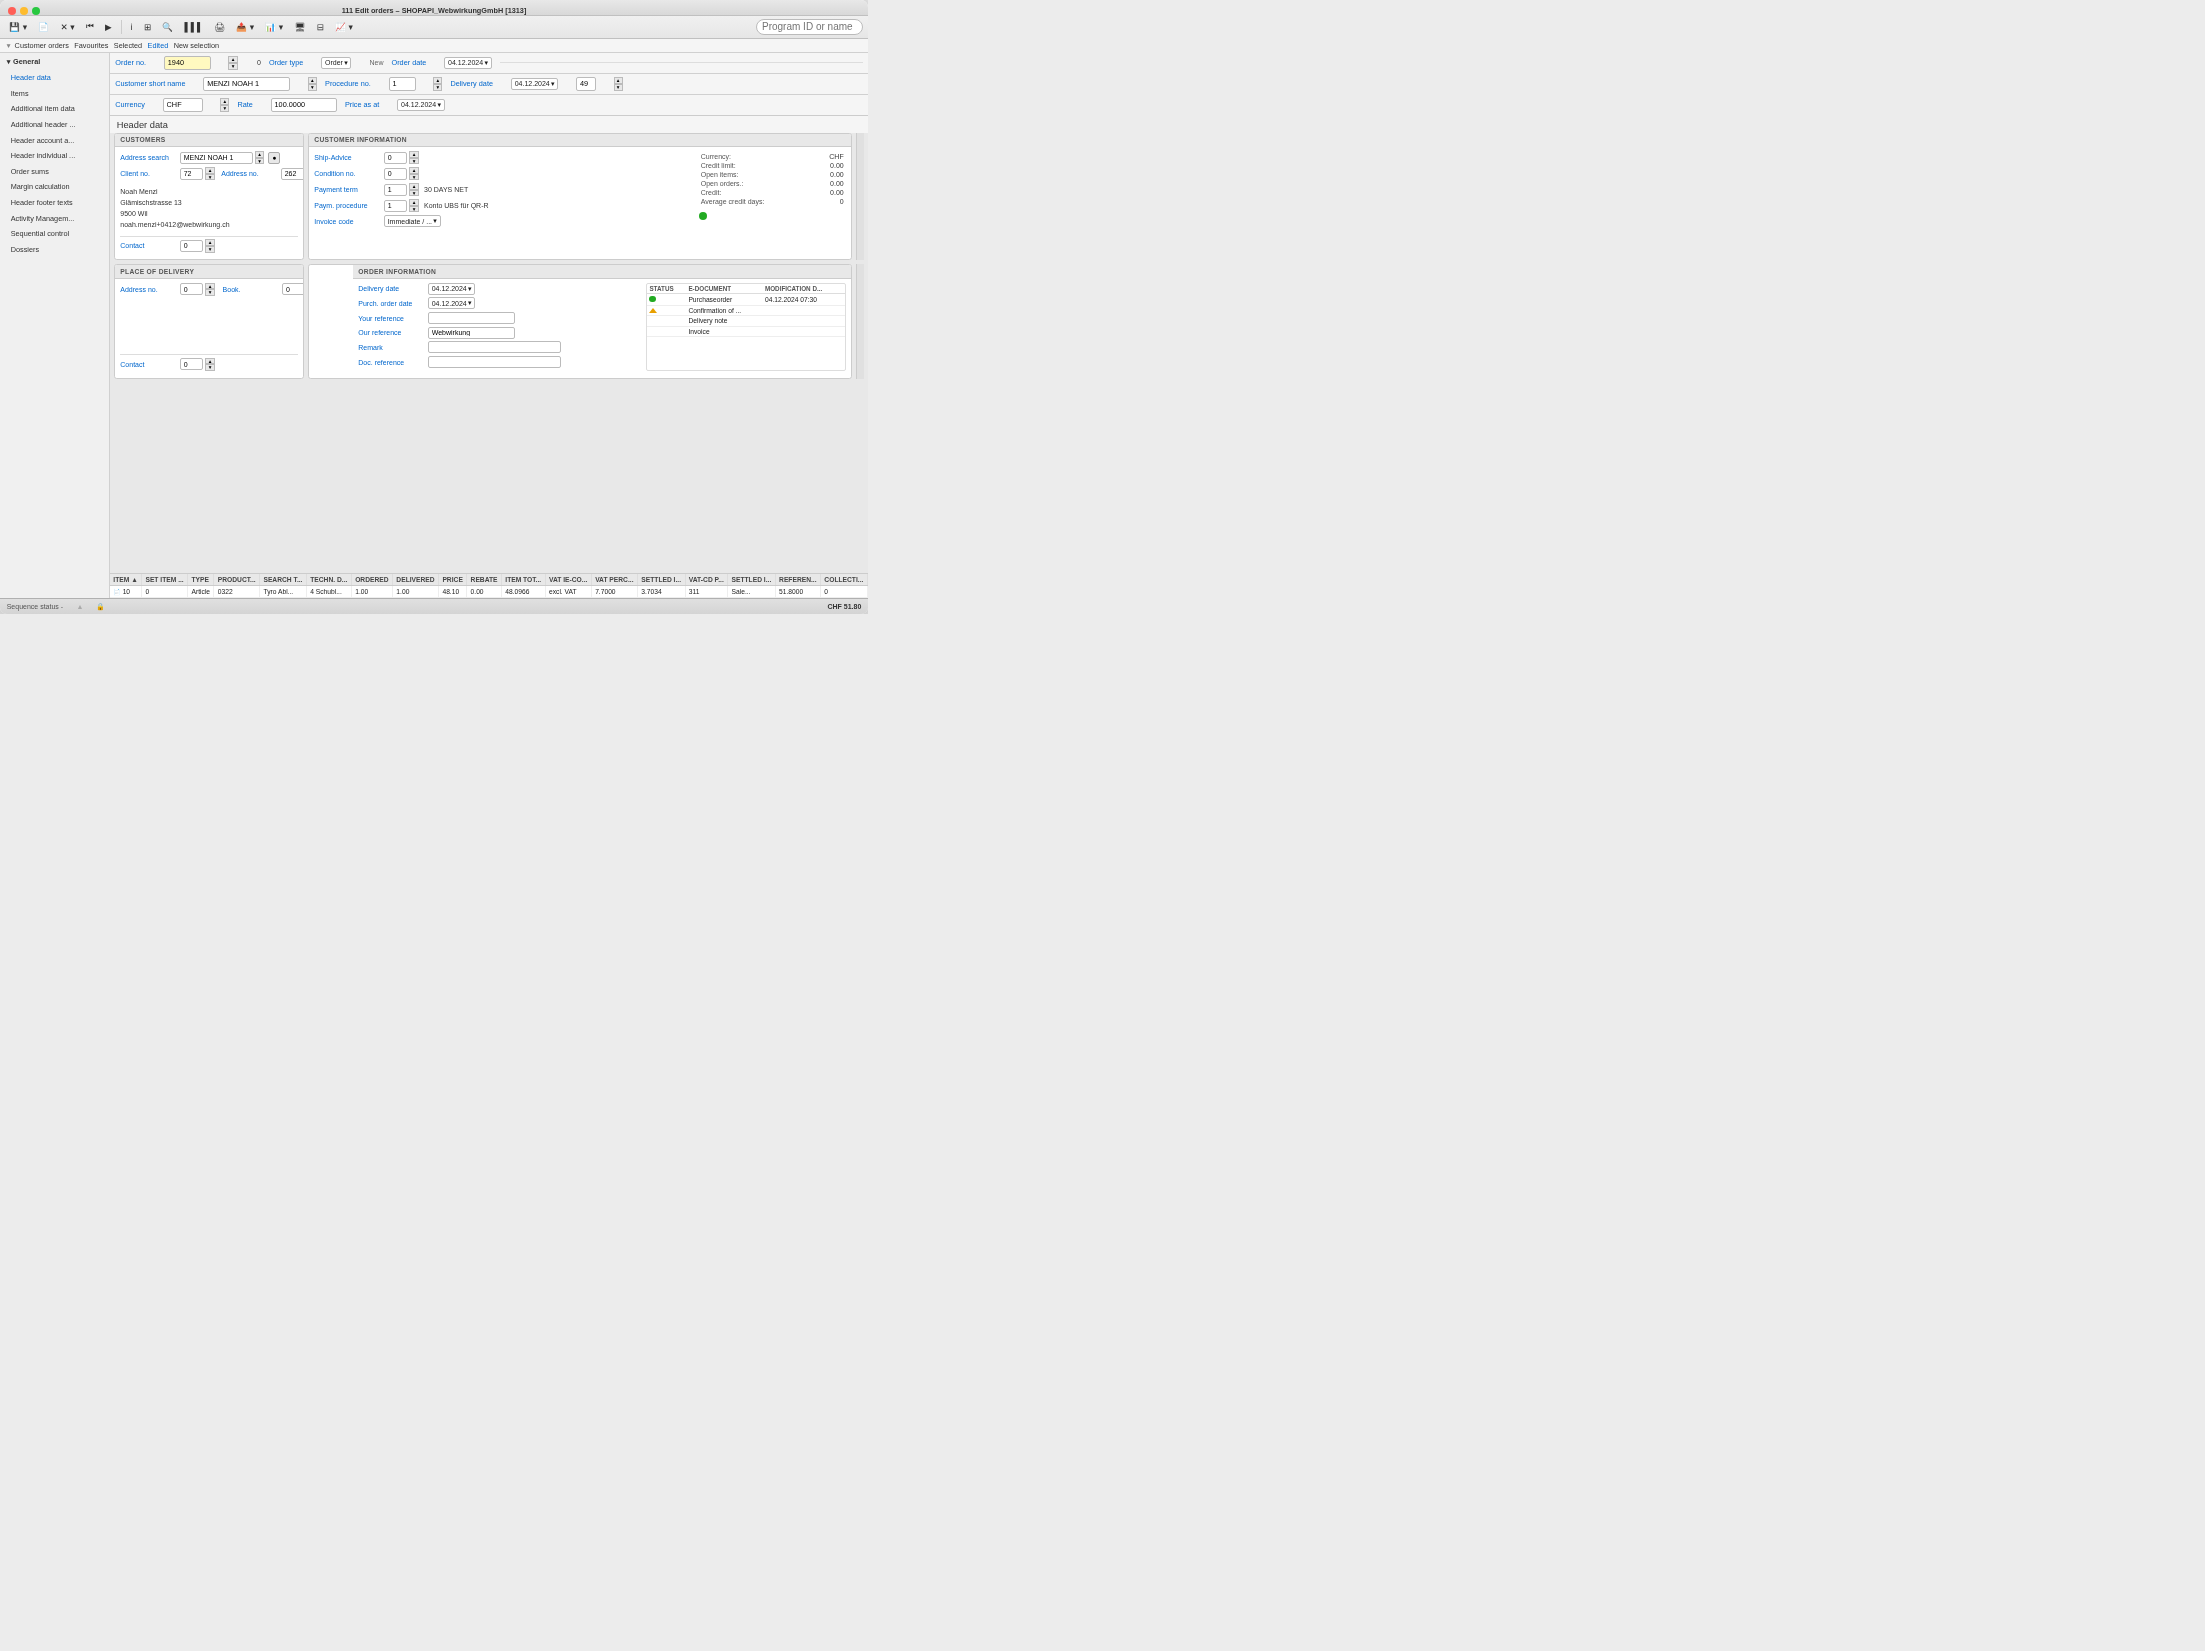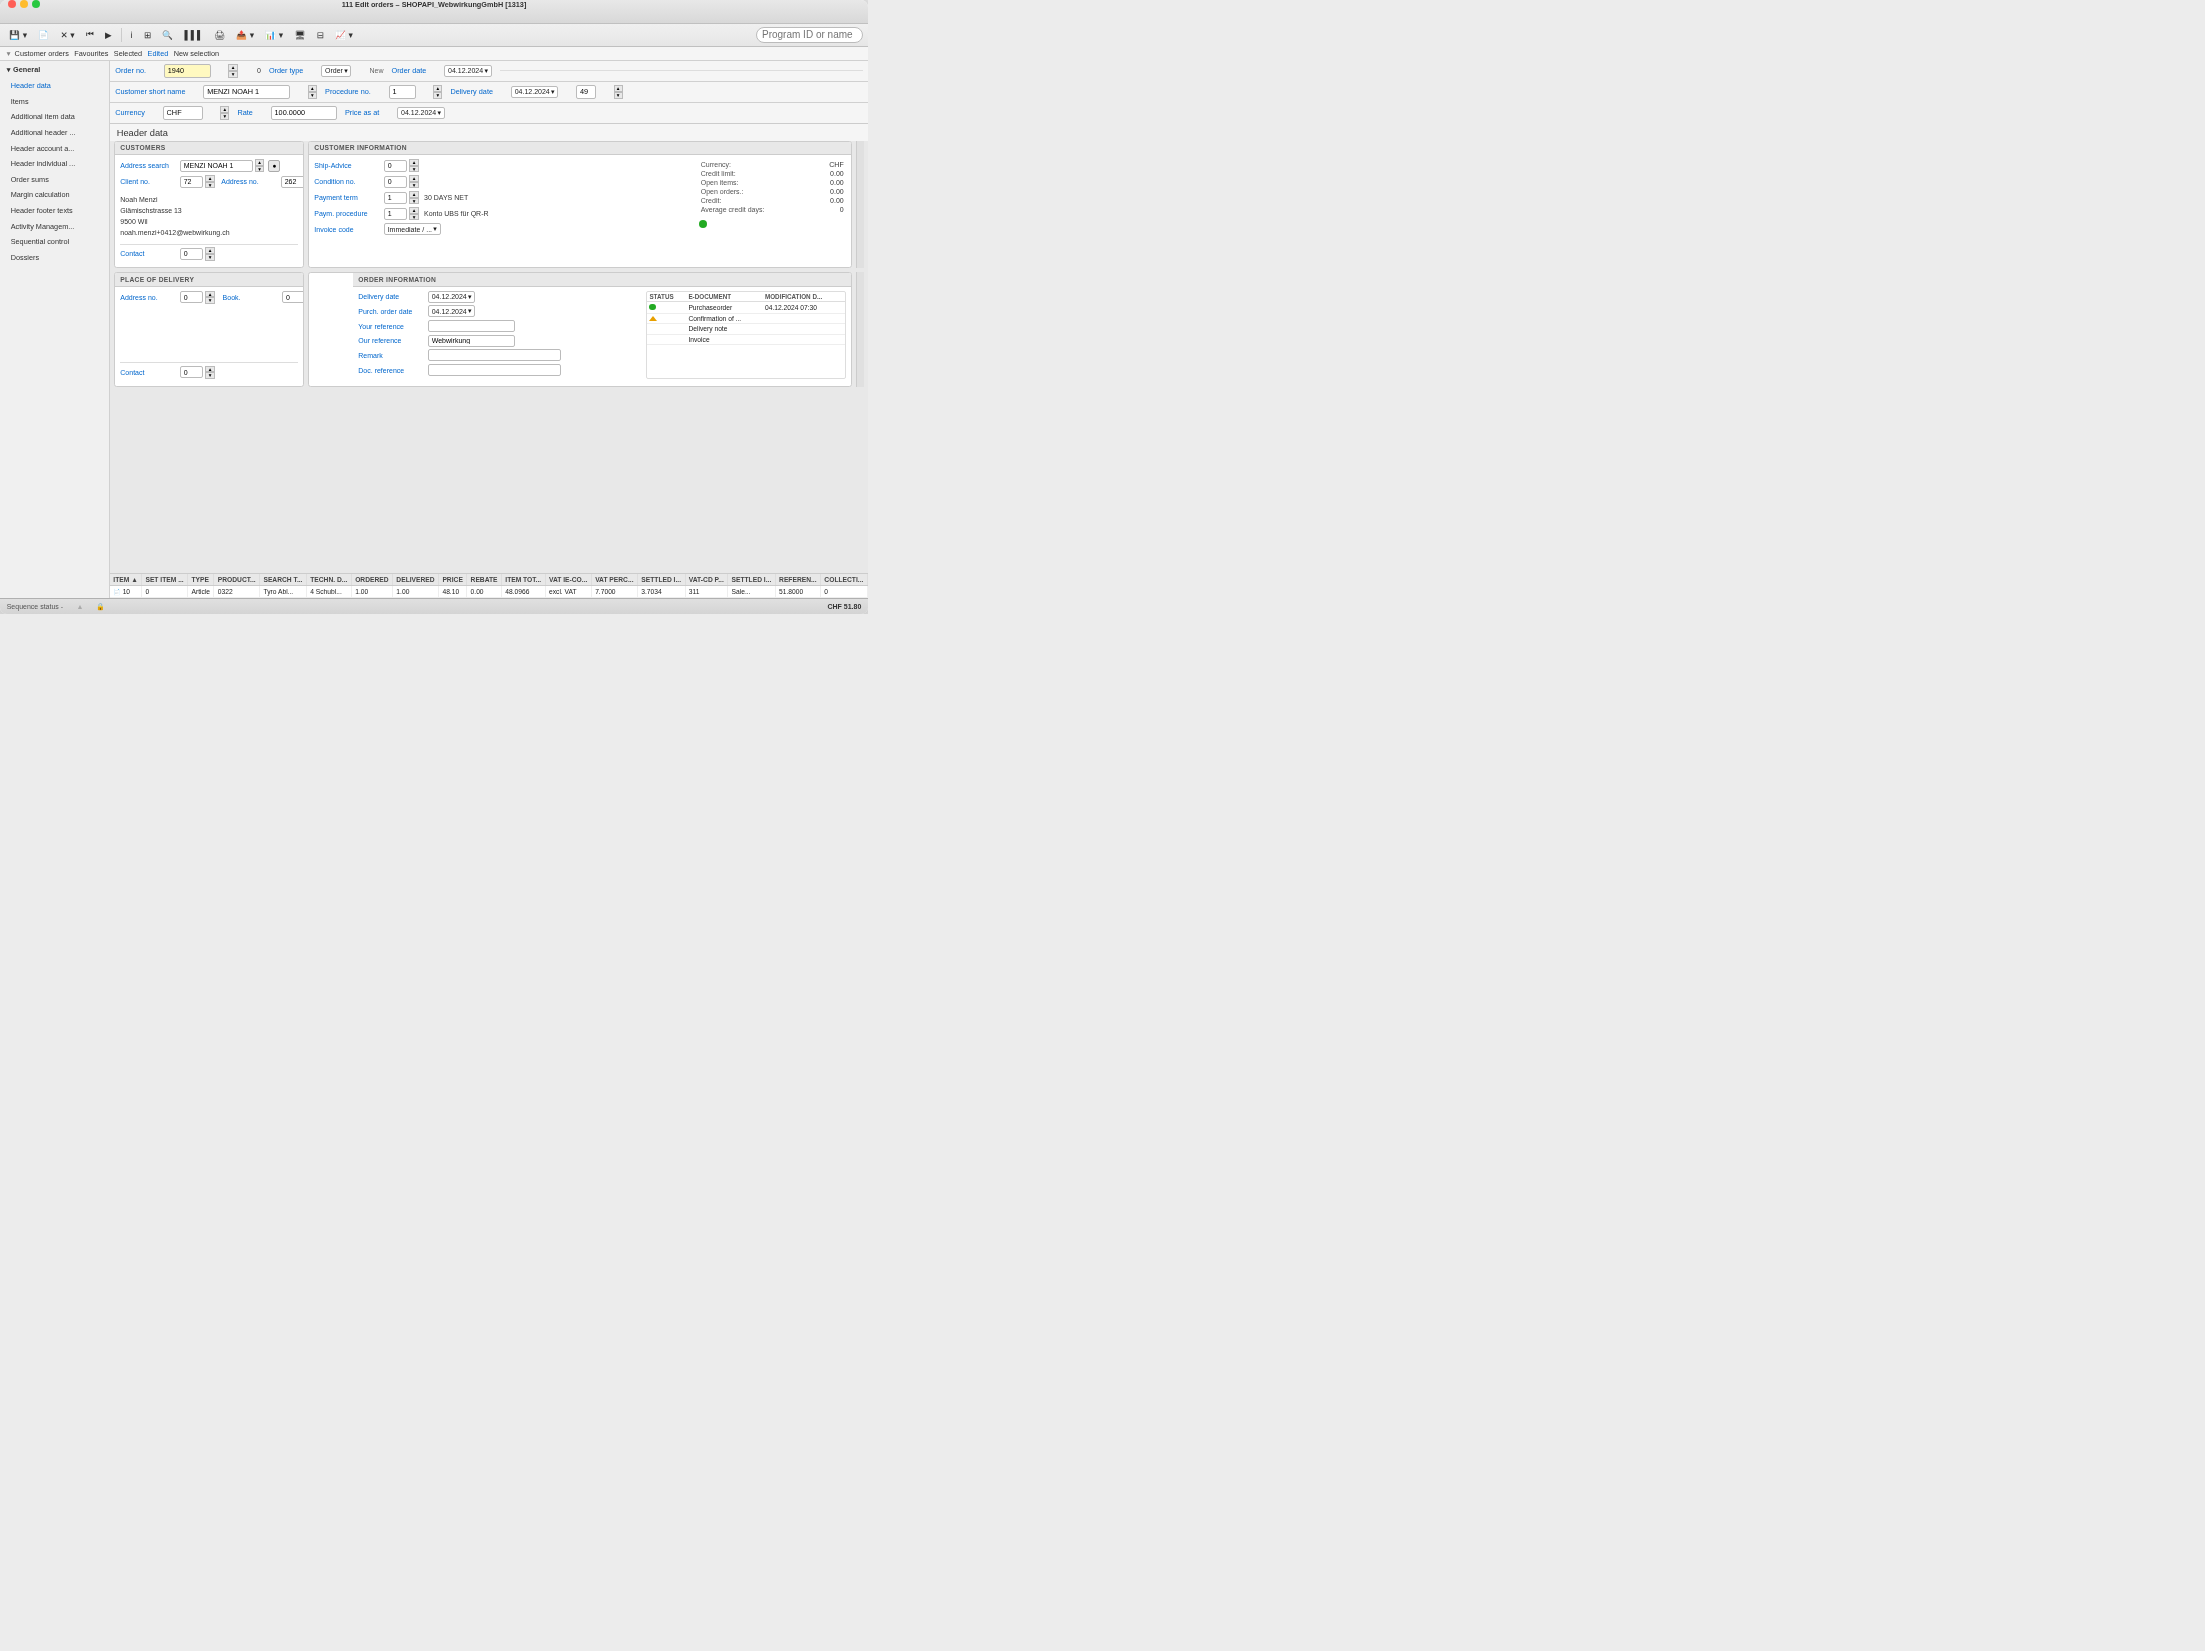--- a/index.html
+++ b/index.html
@@ -18,23 +18,23 @@
       background: #f5f5f5;
       border-radius: 6.7px;
       box-shadow: 0 2.7px 21.4px rgba(0,0,0,0.3);
       display: flex;
       flex-direction: column;
       overflow: hidden;
     }
     
     .titlebar {
       background: linear-gradient(180deg, #e8e8e8 0%, #d8d8d8 100%);
-      height: 24px;
-      display: flex;
-      align-items: flex-start;
+      height: 16px;
+      display: flex;
+      align-items: flex-end;
       justify-content: center;
       border-bottom: 0.7px solid #c0c0c0;
       border-radius: 6.7px 6.7px 0 0;
       position: relative;
       flex-shrink: 0;
     }
     .titlebar-buttons {
       position: absolute;
       left: 8px;
       display: flex;

